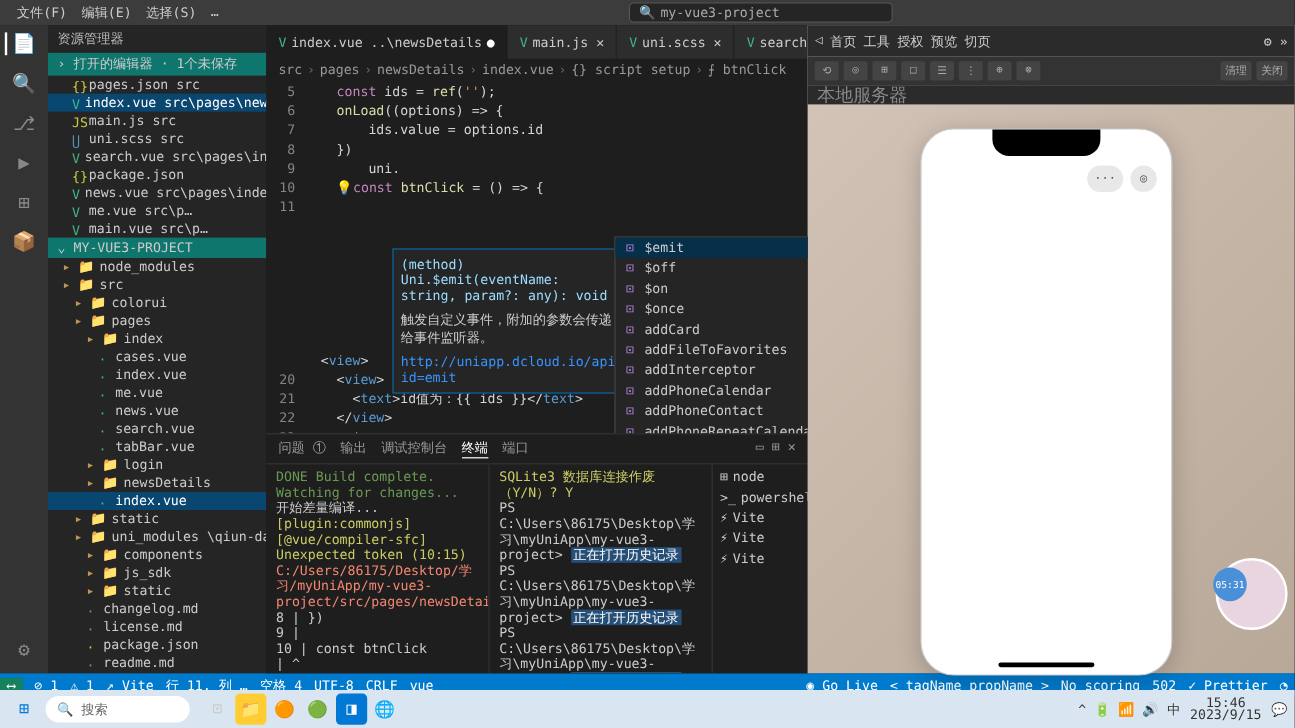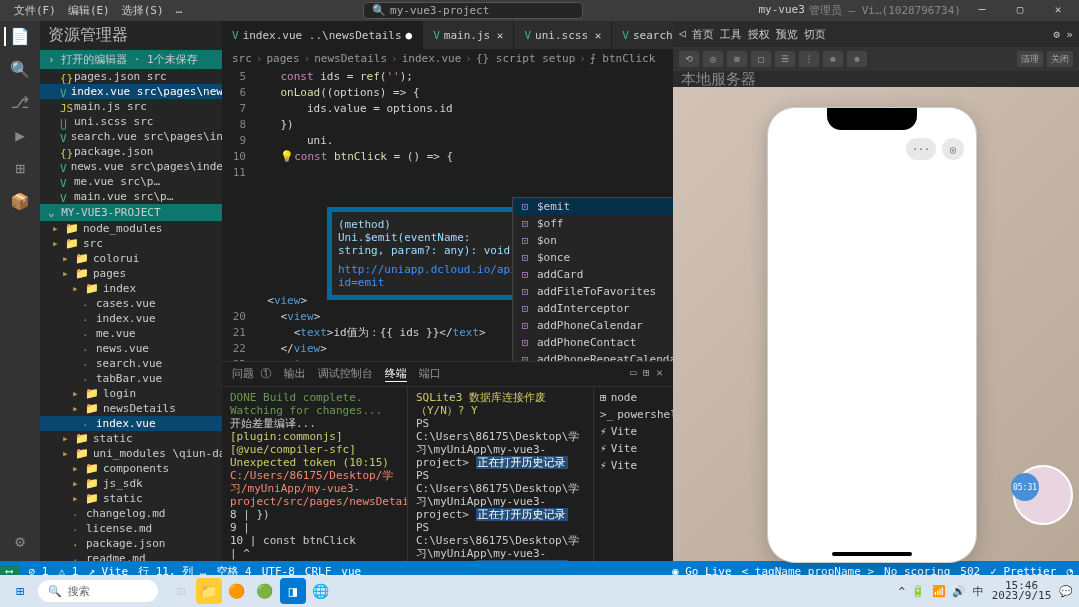--- a/index.html
+++ b/index.html
@@ -9,39 +9,39 @@
 .titlebar .menus span{padding:0 6px;cursor:pointer}
 .titlebar .search{flex:1;display:flex;justify-content:center}
 .titlebar .search-box{background:#252526;border:1px solid #555;border-radius:4px;padding:1px 8px;width:220px;display:flex;align-items:center;gap:4px;color:#aaa}
 .titlebar .right{display:flex;gap:4px;padding-right:4px}
 .titlebar .wbtn{width:34px;text-align:center}
 .main{display:flex;height:540px}
 .activitybar{width:40px;background:#333;display:flex;flex-direction:column;align-items:center;padding-top:6px;gap:14px;color:#888}
 .activitybar .ico{font-size:16px;cursor:pointer}
 .activitybar .ico.active{color:#fff;border-left:2px solid #fff;padding-left:4px;margin-left:-6px}
 .sidebar{width:182px;background:#252526;color:#ccc;overflow:hidden;font-size:11px}
-.sidebar .hdr{padding:4px 8px;font-size:16px;color:#bbb;text-transform:uppercase}
+.sidebar .hdr{padding:4px 8px;font-size:11px;color:#bbb;text-transform:uppercase}
 .sidebar .sect{padding:2px 8px;color:#ccc;background:#0f766e}
 .sidebar .item{padding:1px 4px 1px 20px;white-space:nowrap;display:flex;align-items:center;gap:4px;cursor:pointer}
 .sidebar .item.sel{background:#094771;color:#fff}
 .sidebar .fi{width:10px;height:10px;display:inline-block}
 .fi-vue{color:#42b883}.fi-js{color:#cbcb41}.fi-json{color:#cbcb41}.fi-css{color:#519aba}.fi-md{color:#519aba}
 .sidebar .fold{color:#c09553}
 .editor{flex:1;display:flex;flex-direction:column;background:#1e1e1e;position:relative;min-width:0}
 .tabs{height:28px;background:#252526;display:flex;overflow:hidden}
 .tab{padding:4px 10px;background:#2d2d2d;border-right:1px solid #1e1e1e;display:flex;align-items:center;gap:4px;font-size:11px;white-space:nowrap}
 .tab.active{background:#1e1e1e}
 .tab .dot{color:#fff}
 .crumbs{height:18px;padding:2px 10px;font-size:10px;color:#999;display:flex;gap:4px;align-items:center}
 .crumbs .sep{color:#666}
 .code{flex:1;display:flex;font-family:Consolas,monospace;font-size:11px;position:relative;overflow:hidden}
 .gutter{width:32px;text-align:right;color:#858585;padding-right:8px;line-height:16px;padding-top:2px}
 .lines{flex:1;line-height:16px;padding-top:2px;position:relative}
 .lines .ln{white-space:pre;color:#d4d4d4}.fn{color:#dcdcaa}.str{color:#ce9178}.tag{color:#569cd6}.pur{color:#c586c0}
-.tooltip{position:absolute;left:105px;top:140px;width:195px;background:#252526;border:5px solid #0369a1;padding:6px;font-size:11px;color:#ccc;z-index:5}
+.tooltip{position:absolute;left:105px;top:140px;width:195px;background:#252526;border:1px solid #0369a1;padding:6px;font-size:11px;color:#ccc;z-index:5}
 .tooltip .sig{color:#9cdcfe;margin-bottom:6px}
 .tooltip .desc{color:#ccc;margin-bottom:6px}
 .tooltip a{color:#3794ff;text-decoration:none}
 .suggest{position:absolute;left:290px;top:130px;width:240px;background:#252526;border:1px solid #454545;z-index:6;font-size:11px}
 .suggest .sitem{padding:2px 6px;display:flex;gap:6px;align-items:center;color:#ccc}
 .suggest .sitem.sel{background:#062f4a}
 .suggest .sico{width:12px;color:#b180d7;text-align:center}
 .minimap{position:absolute;right:0;top:0;width:40px;height:100%;background:#1e1e1e;opacity:0.6}
 .panel{height:200px;background:#1e1e1e;border-top:1px solid #333;display:flex;flex-direction:column}
 .panel-tabs{display:flex;gap:12px;padding:4px 10px;font-size:10px;color:#999;border-bottom:1px solid #333}
@@ -83,27 +83,20 @@
 <div class="titlebar">
   <div class="menus">
     <span>文件(F)</span>
     <span>编辑(E)</span>
     <span>选择(S)</span>
     <span>…</span>
   </div>
   <div class="search">
     <div class="search-box">🔍 <span>my-vue3-project</span></div>
   </div>
-  <div class="right">
-    <span>my-vue3</span>
-    <span style="color:#888">管理员 – Vi…(1028796734)</span>
-    <span class="wbtn">─</span>
-    <span class="wbtn">▢</span>
-    <span class="wbtn">✕</span>
-  </div>
 </div>
 
 <div class="main">
 
   <div class="activitybar">
     <span class="ico active">📄</span>
     <span class="ico">🔍</span>
     <span class="ico">⎇</span>
     <span class="ico">▶</span>
     <span class="ico">⊞</span>
@@ -314,20 +307,21 @@
           <div class="ln">  &lt;<span class="tag">view</span>&gt;</div>
           <div class="ln">    &lt;<span class="tag">view</span>&gt;</div>
           <div class="ln">      &lt;<span class="tag">text</span>&gt;id值为：{{ ids }}&lt;/<span class="tag">text</span>&gt;</div>
           <div class="ln">    &lt;/<span class="tag">view</span>&gt;</div>
           <div class="ln">    &lt;<span class="tag">view</span>&gt;</div>
           <div class="ln"></div>
         </div>
 
       <div class="tooltip">
         <div class="sig">(method) Uni.$emit(eventName: string, param?: any): void</div>
+        <div class="desc">触发自定义事件，附加的参数会传递给事件监听器。</div>
         <a href="#">http://uniapp.dcloud.io/api/window/communication?id=emit</a>
       </div>
 
       <div class="suggest" id="suggest">
           <div class="sitem sel">
             <span class="sico">⊡</span>
             <span>$emit</span>
           </div>
           <div class="sitem">
             <span class="sico">⊡</span>

